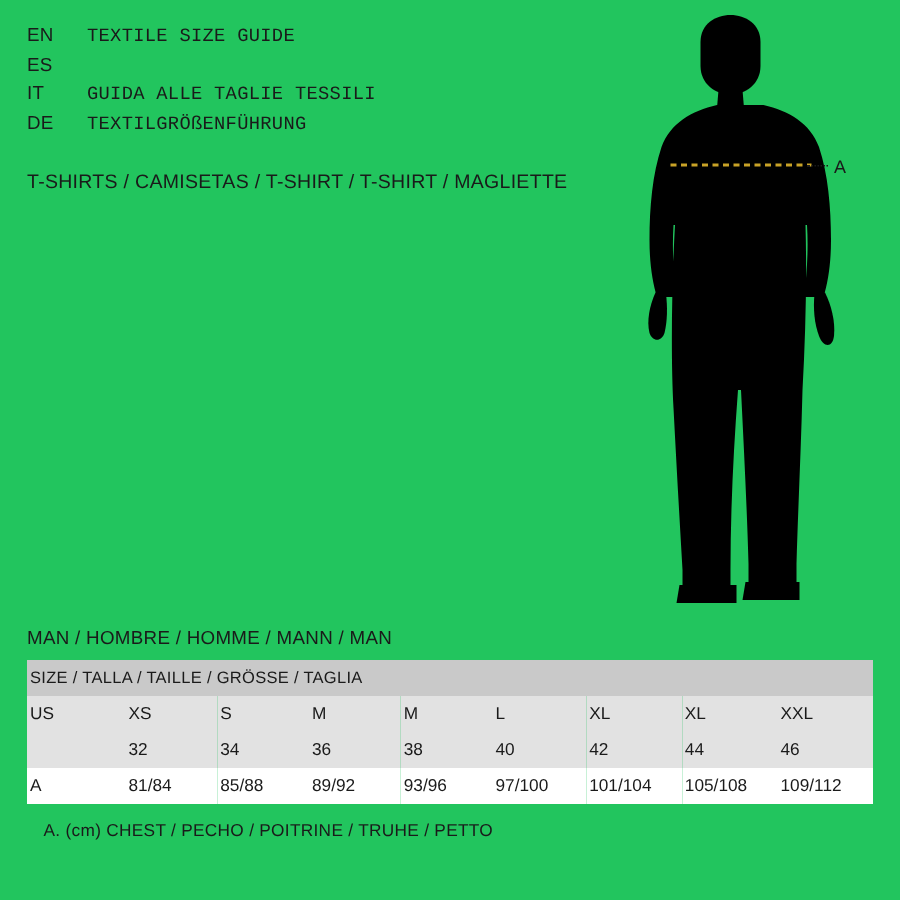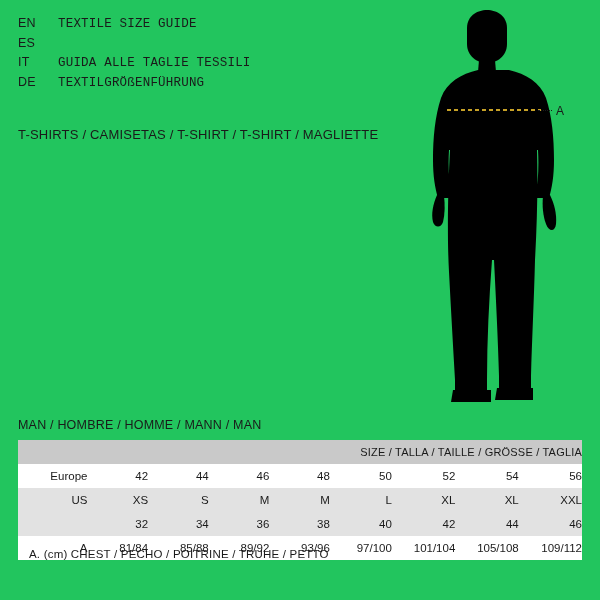--- a/index.html
+++ b/index.html
@@ -38,21 +38,21 @@
   }
   .lang-text {
     color: #1a1a1a;
     font-family: Liberation Mono, monospace;
   }
 
   
   .cat-block {
     position: absolute;
     left: 18px;
-    top: 124px;
+    top: 110px;
     width: 400px;
   }
   .cat-line {
     font-size: 13px;
     line-height: 21px;
     letter-spacing: 0.2px;
     color: #1a1a1a;
   }
 
   
@@ -98,21 +98,20 @@
     top: 440px;
     width: 564px;
     border-collapse: collapse;
     font-size: 11.5px;
     color: #1a1a1a;
   }
   table.size-table td {
     padding: 4px 0 4px 0;
     height: 16px;
     white-space: nowrap;
-    text-align: right;
   }
   .row-head td {
     background: #c9c9c9;
     font-size: 11px;
     letter-spacing: .2px;
   }
   .row-light td { background: #ffffff; }
   .row-shade td { background: #e2e2e2; }
 
   td.col-label {
@@ -199,49 +198,20 @@
   <div class="table-title">MAN / HOMBRE / HOMME / MANN / MAN</div>
 
   <table class="size-table">
     <tbody>
       <tr class="row-head">
         <td class="col-label" colspan="9">
           <span class="cell-inner">SIZE / TALLA / TAILLE / GRÖSSE / TAGLIA</span>
         </td>
       </tr>
 
-      <tr class="row-light">
-        <td class="col-label">
-            <span class="cell-inner">Europe</span>
-          </td>
-        <td class="col-val">
-            <span class="cell-inner">42</span>
-          </td>
-        <td class="col-val">
-            <span class="cell-inner">44</span>
-          </td>
-        <td class="col-val">
-            <span class="cell-inner">46</span>
-          </td>
-        <td class="col-val">
-            <span class="cell-inner">48</span>
-          </td>
-        <td class="col-val">
-            <span class="cell-inner">50</span>
-          </td>
-        <td class="col-val">
-            <span class="cell-inner">52</span>
-          </td>
-        <td class="col-val">
-            <span class="cell-inner">54</span>
-          </td>
-        <td class="col-val">
-            <span class="cell-inner">56</span>
-          </td>
-      </tr>
 
       <tr class="row-shade">
         <td class="col-label">
             <span class="cell-inner">US</span>
           </td>
         <td class="col-val">
             <span class="cell-inner">XS</span>
           </td>
         <td class="col-val">
             <span class="cell-inner">S</span>

